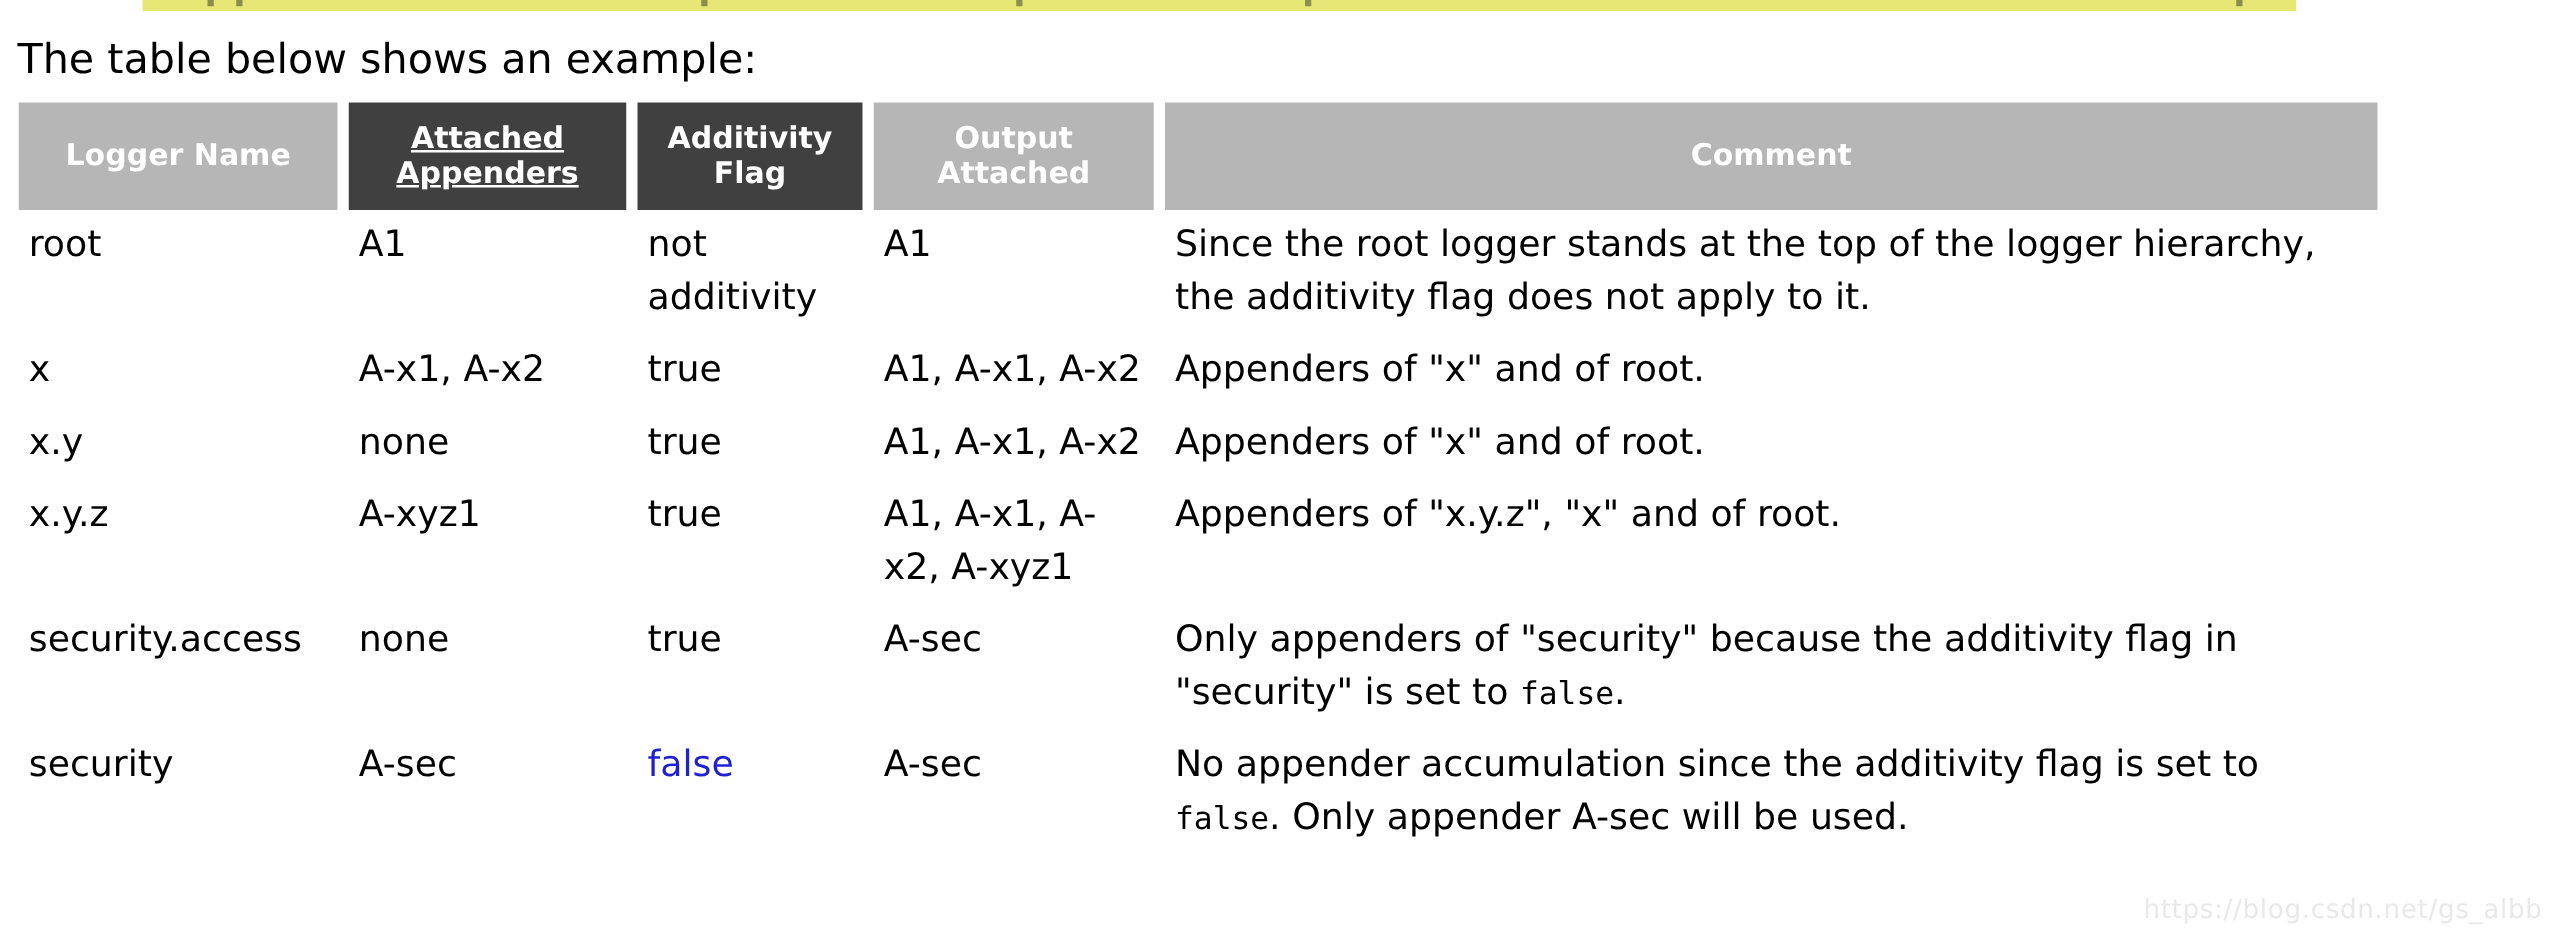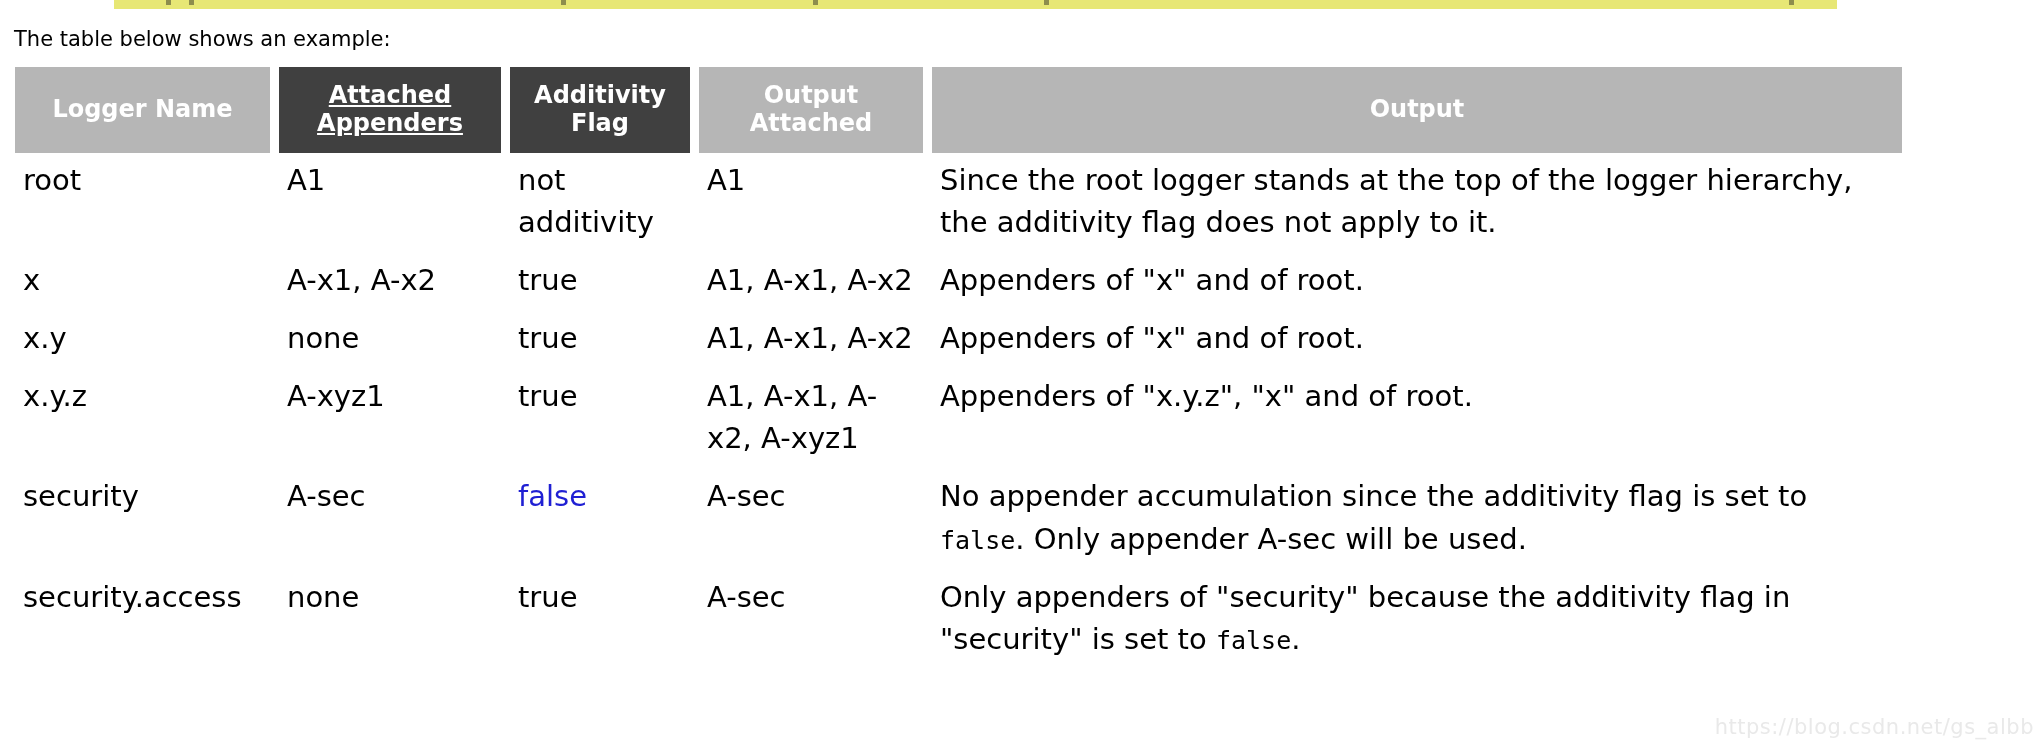--- a/index.html
+++ b/index.html
@@ -14,21 +14,21 @@
   }
   
   .highlight-bar {
     position: absolute;
     left: 114px; top: 0;
     width: 1723px; height: 9px;
   }
   .speck { position: absolute; top: 0; height: 5px; width: 5px; opacity: .65; }
   .intro {
     margin: 27px 0 15px 14px;
-    font-size: 21px;
+    font-size: 33px;
     line-height: 1.2;
   }
   table.logger-table {
     border-collapse: separate;
     border-spacing: 9px 0;
     table-layout: fixed;
     margin-left: 6px;
     width: 1905px;
   }
   table.logger-table th {
@@ -85,21 +85,21 @@
       <col style="width:180px">
       <col style="width:224px">
       <col style="width:970px">
     </colgroup>
     <thead>
       <tr>
         <th style="background: rgb(182, 182, 182); color: rgb(255, 255, 255);">Logger Name</th>
         <th style="background: #404040; color: rgb(255, 255, 255); text-decoration: underline;">Attached Appenders</th>
         <th style="background: #404040; color: rgb(255, 255, 255);">Additivity Flag</th>
         <th style="background: rgb(182, 182, 182); color: rgb(255, 255, 255);">Output Attached</th>
-        <th style="background: rgb(182, 182, 182); color: rgb(255, 255, 255);">Output</th>
+        <th style="background: rgb(182, 182, 182); color: rgb(255, 255, 255);">Comment</th>
       </tr>
     </thead>
     <tbody id="table-body">
         <tr>
           <td>root</td>
           <td>A1</td>
           <td>not additivity</td>
           <td>A1</td>
           <td>Since the root logger stands at the top of the logger hierarchy, the additivity flag does not apply to it.</td>
         </tr>
@@ -118,31 +118,31 @@
           <td>Appenders of "x" and of root.</td>
         </tr>
         <tr>
           <td>x.y.z</td>
           <td>A-xyz1</td>
           <td>true</td>
           <td>A1, A-x1, A-x2, A-xyz1</td>
           <td>Appenders of "x.y.z", "x" and of root.</td>
         </tr>
         <tr>
+          <td>security.access</td>
+          <td>none</td>
+          <td>true</td>
+          <td>A-sec</td>
+          <td>Only appenders of "security" because the additivity flag in "security" is set to <code class="inline-code">false</code>.</td>
+        </tr>
+        <tr>
           <td>security</td>
           <td>A-sec</td>
           <td><span class="flag-link" style="color: rgb(31, 31, 211);">false</span></td>
           <td>A-sec</td>
           <td>No appender accumulation since the additivity flag is set to <code class="inline-code">false</code>. Only appender A-sec will be used.</td>
-        </tr>
-        <tr>
-          <td>security.access</td>
-          <td>none</td>
-          <td>true</td>
-          <td>A-sec</td>
-          <td>Only appenders of "security" because the additivity flag in "security" is set to <code class="inline-code">false</code>.</td>
         </tr>
       </tbody>
   </table>
 
   <div class="watermark" style="color: rgb(233, 233, 233);">https://blog.csdn.net/gs_albb</div>
 
 </div>
 
 </body></html>

